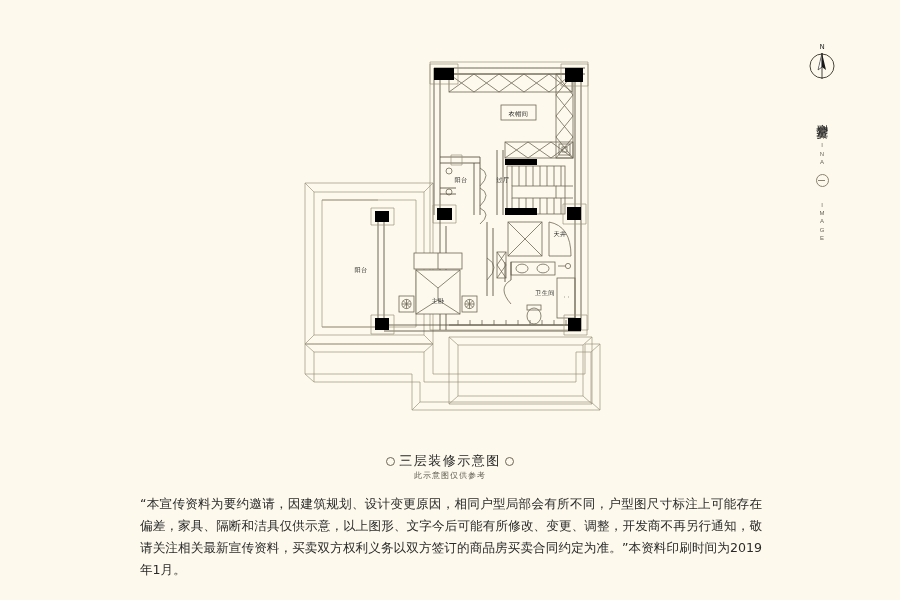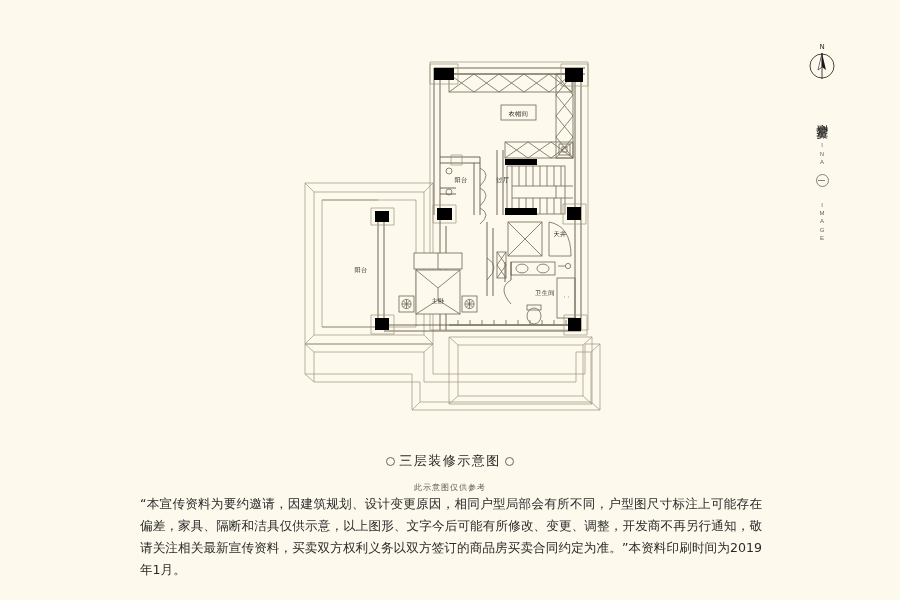--- a/index.html
+++ b/index.html
@@ -98,21 +98,21 @@
     border-radius: 50%;
     flex: none;
   }
   #caption-title {
     font-size: 13px;
     color: #1f1f1f;
     letter-spacing: 1.5px;
     font-family: "DejaVu Sans", "Liberation Sans", sans-serif;
   }
   #caption-sub {
-    margin-top: 12px;
+    margin-top: 0;
     font-size: 8px;
     color: #5f5a4f;
     letter-spacing: 1px;
   }
 
   
   #disclaimer {
     position: absolute;
     left: 140px;
     top: 493px;

